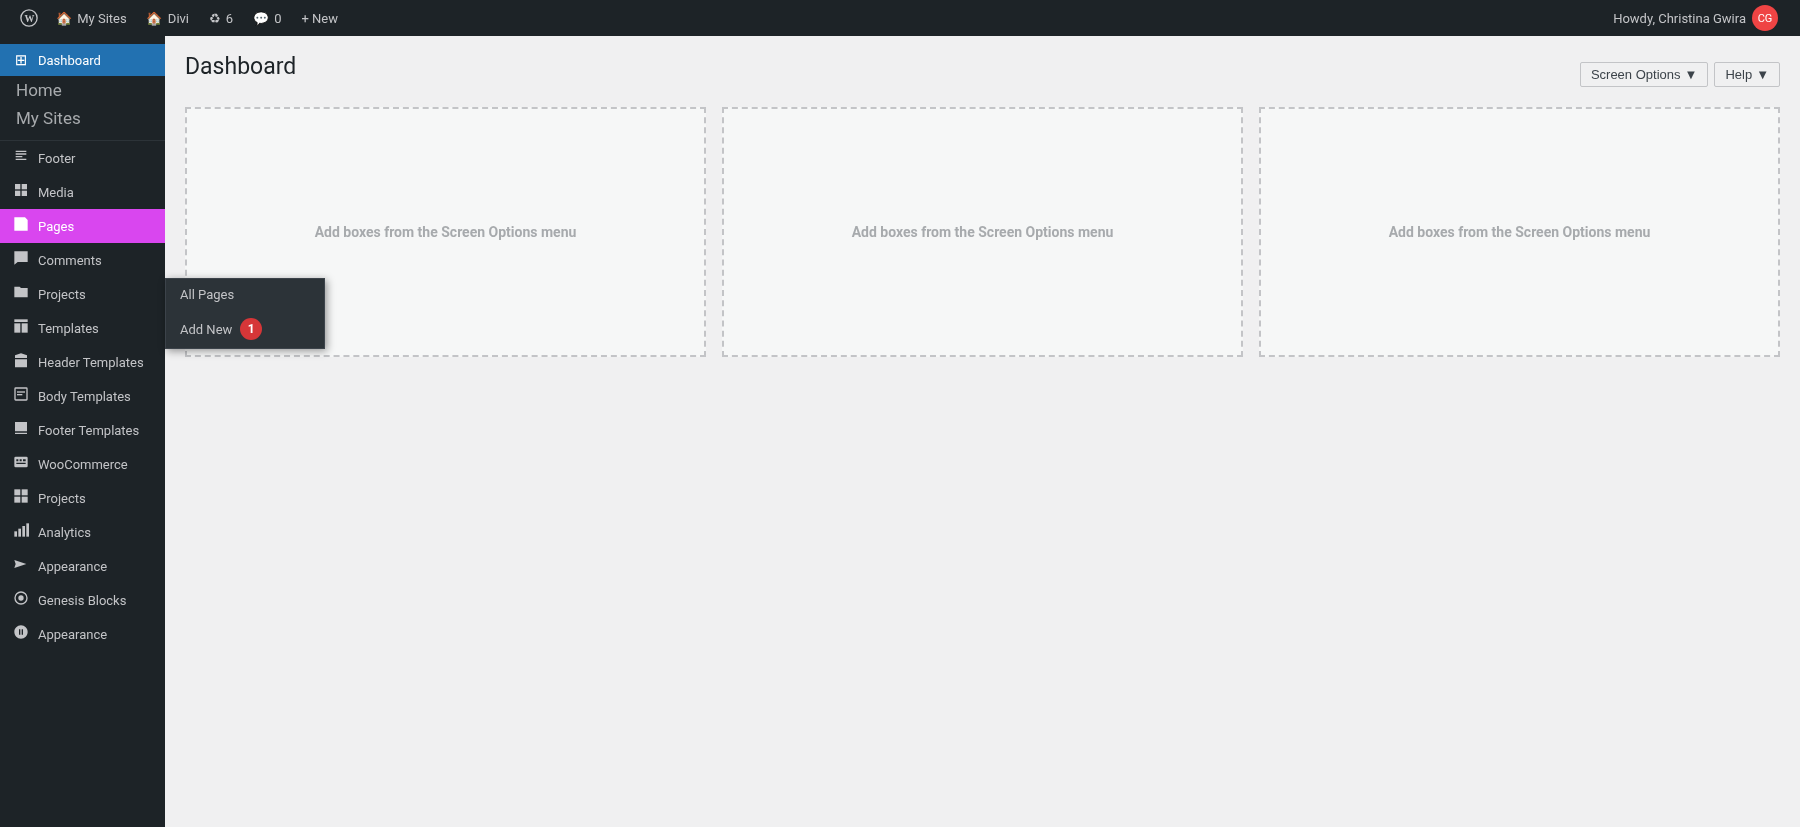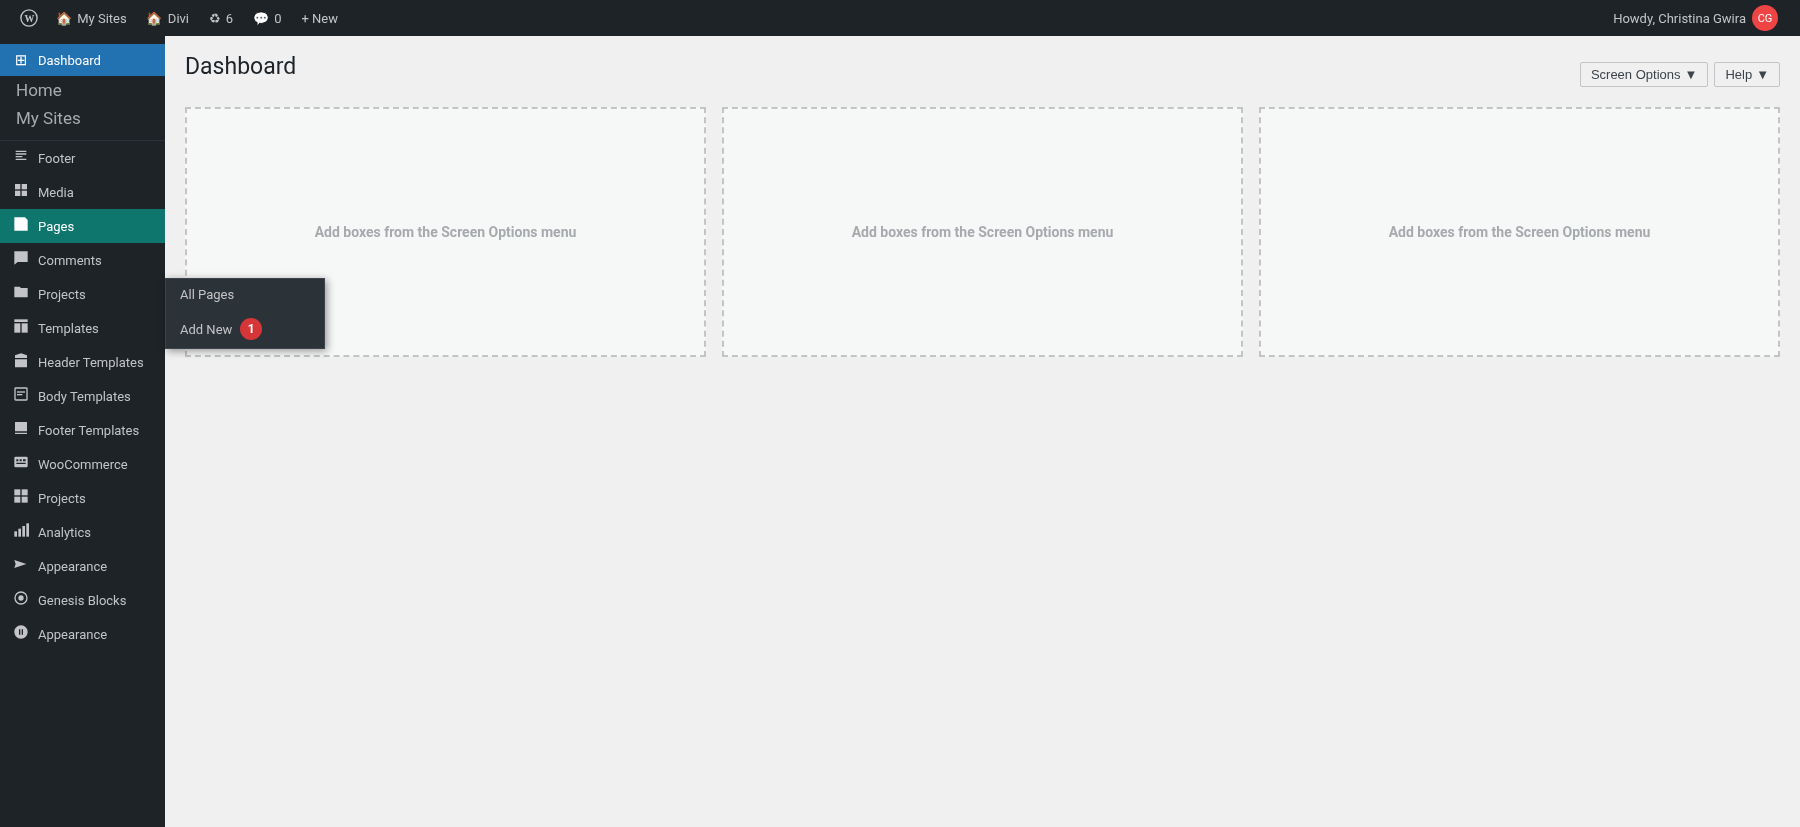--- a/index.html
+++ b/index.html
@@ -267,21 +267,21 @@
         <svg width="16" height="16" viewBox="0 0 24 24" fill="currentColor">
             <rect x="3" y="3" width="8" height="8"></rect>
             <rect x="13" y="3" width="8" height="8"></rect>
             <rect x="3" y="13" width="8" height="8"></rect>
             <rect x="13" y="13" width="8" height="8"></rect>
           </svg>
       </span>
       <span>Media</span>
     </div>
 
-    <div class="menu-item" style="background:#0f766e;color:#fff;">
+    <div class="menu-item" style="background:#d946ef;color:#fff;">
       <span class="menu-icon">
         <svg width="16" height="16" viewBox="0 0 24 24" fill="currentColor">
             <path d="M6 2h12l4 4v16H2V2h4zm0 0v4H2m4-4v4H2"></path>
             <rect x="6" y="10" width="12" height="2"></rect>
             <rect x="6" y="14" width="8" height="2"></rect>
           </svg>
       </span>
       <span>Pages</span>
     </div>
 

